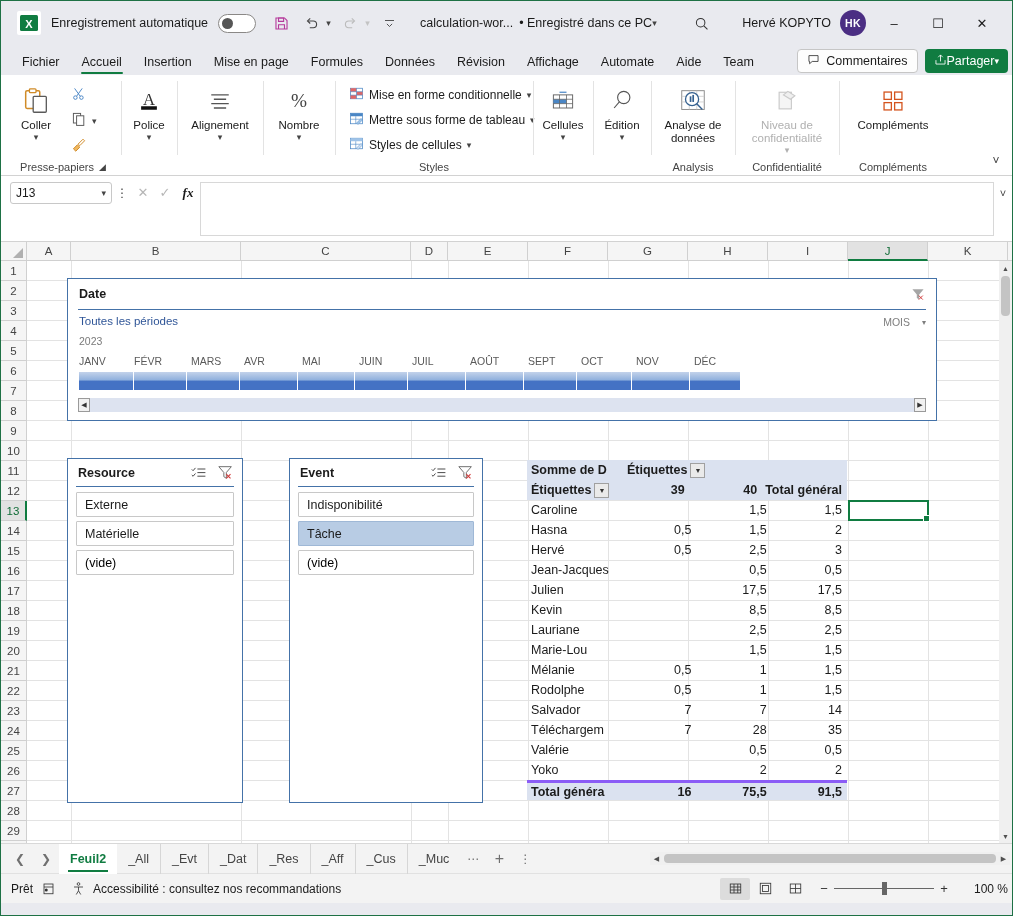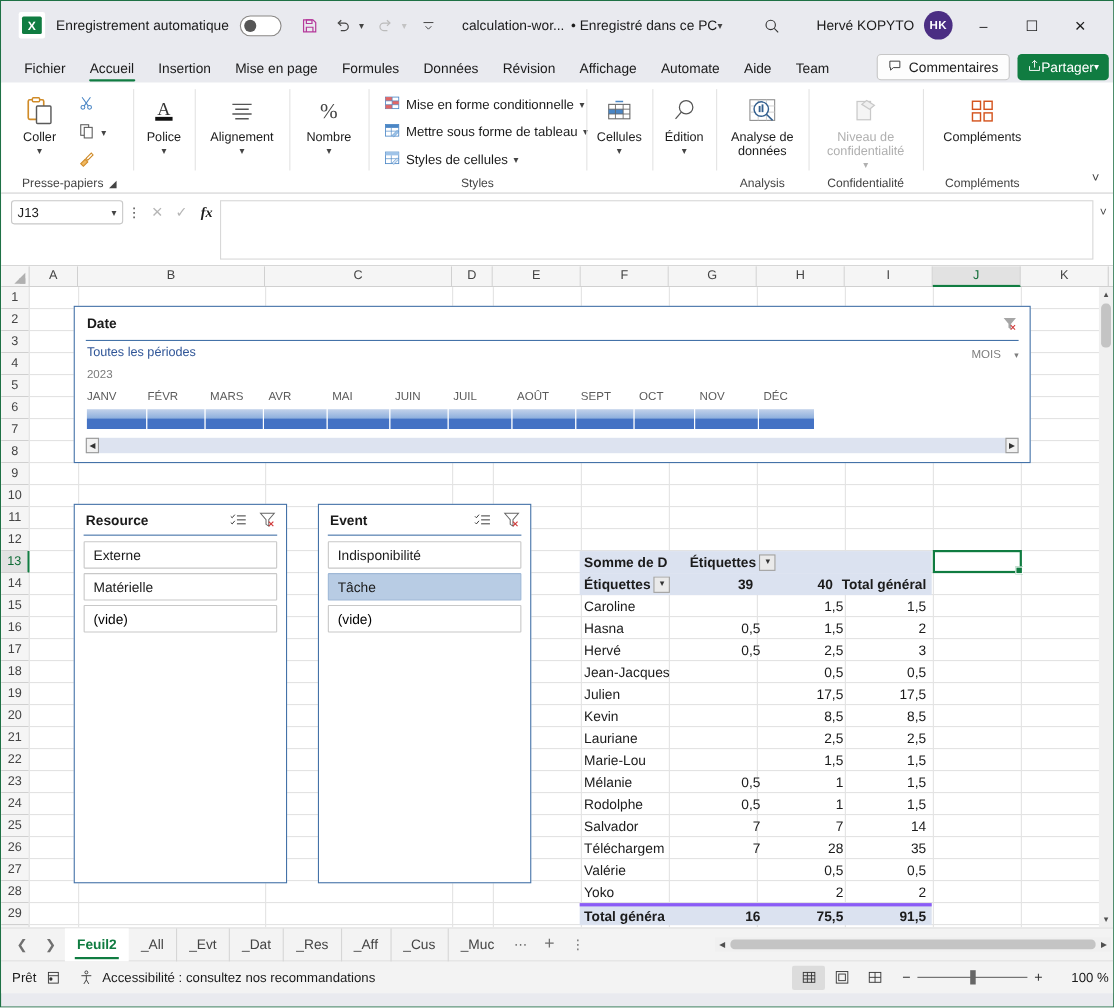--- a/index.html
+++ b/index.html
@@ -763,21 +763,21 @@
             <div class="tl-bar" style="width:55px"></div>
             <div class="tl-bar" style="width:58px"></div>
             <div class="tl-bar" style="width:50px;border-right:none"></div>
           </div>
           <div class="tl-scroll">
             <div class="tl-sbtn">◀</div>
             <div class="tl-sbtn">▶</div>
           </div>
         </div>
 
-        <div class="slicer" style="left:40px; top:197px; width:194px; height:345px;text-align:right;">
+        <div class="slicer" style="left:40px; top:197px; width:176px; height:345px;text-align:right;">
           <div class="sl-title">Resource</div>
           <div class="sl-icons">
             <span>
               <svg width="16" height="14" viewBox="0 0 20 16" fill="none" stroke="#333" stroke-width="1.1">
                 <path d="M1 3.5l1.6 1.6L5.6 1.6"></path>
                   <path d="M1 10.5l1.6 1.6L5.6 8.6"></path>
                 <path d="M8 3h10M8 7.5h10M8 12h10"></path>
               </svg>
             </span>
             <span>
@@ -813,21 +813,21 @@
             </span>
           </div>
           <div class="sl-rule"></div>
           <div class="sl-items">
             <div class="sl-item">Indisponibilité</div>
             <div class="sl-item sel">Tâche</div>
             <div class="sl-item empty">(vide)</div>
           </div>
         </div>
 
-        <div class="pivot" style="left:500px; top:199px; width:320px;margin-top:41px;">
+        <div class="pivot" style="left:500px; top:199px; width:320px;">
 
           <div class="pv-row hdr">
             <div class="pv-c0">Somme de D</div>
             <div style="display:flex;align-items:center;">
               <span>Étiquettes</span>
               <span class="pv-btn">▼</span>
             </div>
           </div>
 
           <div class="pv-row hdr">

